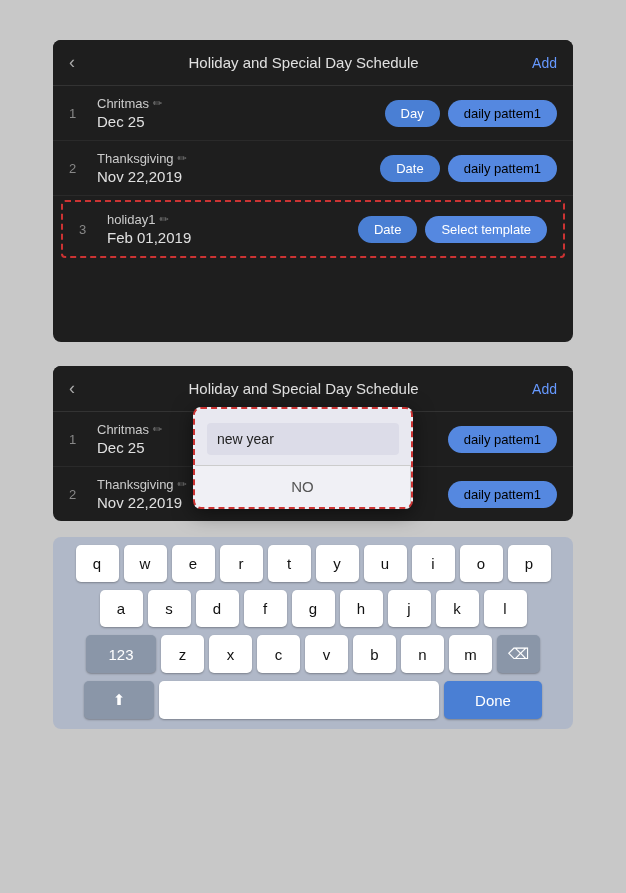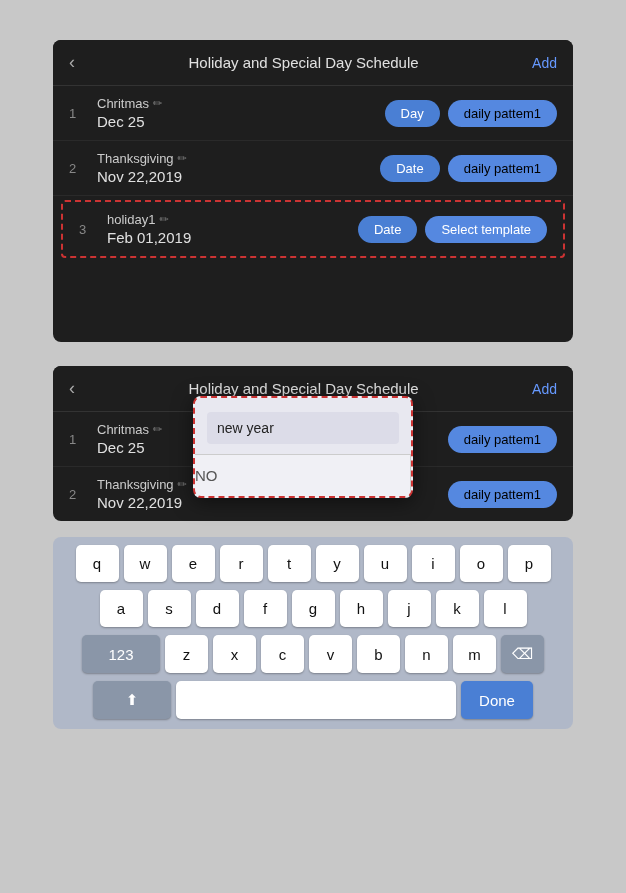--- a/index.html
+++ b/index.html
@@ -127,21 +127,21 @@
     }
 
     
     .panel2-wrapper {
       position: relative;
       width: 520px;
     }
 
     .dialog-overlay {
       position: absolute;
-      top: 30px;
+      top: 41px;
       left: 140px;
       width: 220px;
       background: #f0f0f5;
       border-radius: 8px;
       overflow: hidden;
       border: 2px dashed #cc3333;
       z-index: 10;
       box-shadow: 0 4px 20px rgba(0,0,0,0.5);
     }
 
@@ -162,21 +162,21 @@
     }
 
     .dialog-buttons {
       display: flex;
       border-top: 1px solid #ccc;
     }
 
     .dialog-btn {
       flex: 1;
       padding: 12px 0;
-      text-align: left;
+      text-align: center;
       font-size: 15px;
       cursor: pointer;
       background: transparent;
       border: none;
     }
 
     .dialog-btn-no {
       color: #555;
       border-right: 1px solid #ccc;
     }
@@ -214,32 +214,32 @@
       box-shadow: 0 1px 2px rgba(0,0,0,0.3);
       border: none;
     }
 
     .kb-key.dark {
       background: #8a96a8;
       color: #fff;
     }
 
     .kb-key.wide {
-      width: 78px;
+      width: 70px;
     }
 
     .kb-key.spacebar {
       flex: 1;
       max-width: 280px;
     }
 
     .kb-key.done {
       background: #4a7fd4;
       color: #fff;
-      width: 72px;
+      width: 98px;
     }
 
     .kb-bottom-row {
       display: flex;
       justify-content: center;
       gap: 5px;
     }
   </style>
 </head>
 <body>

